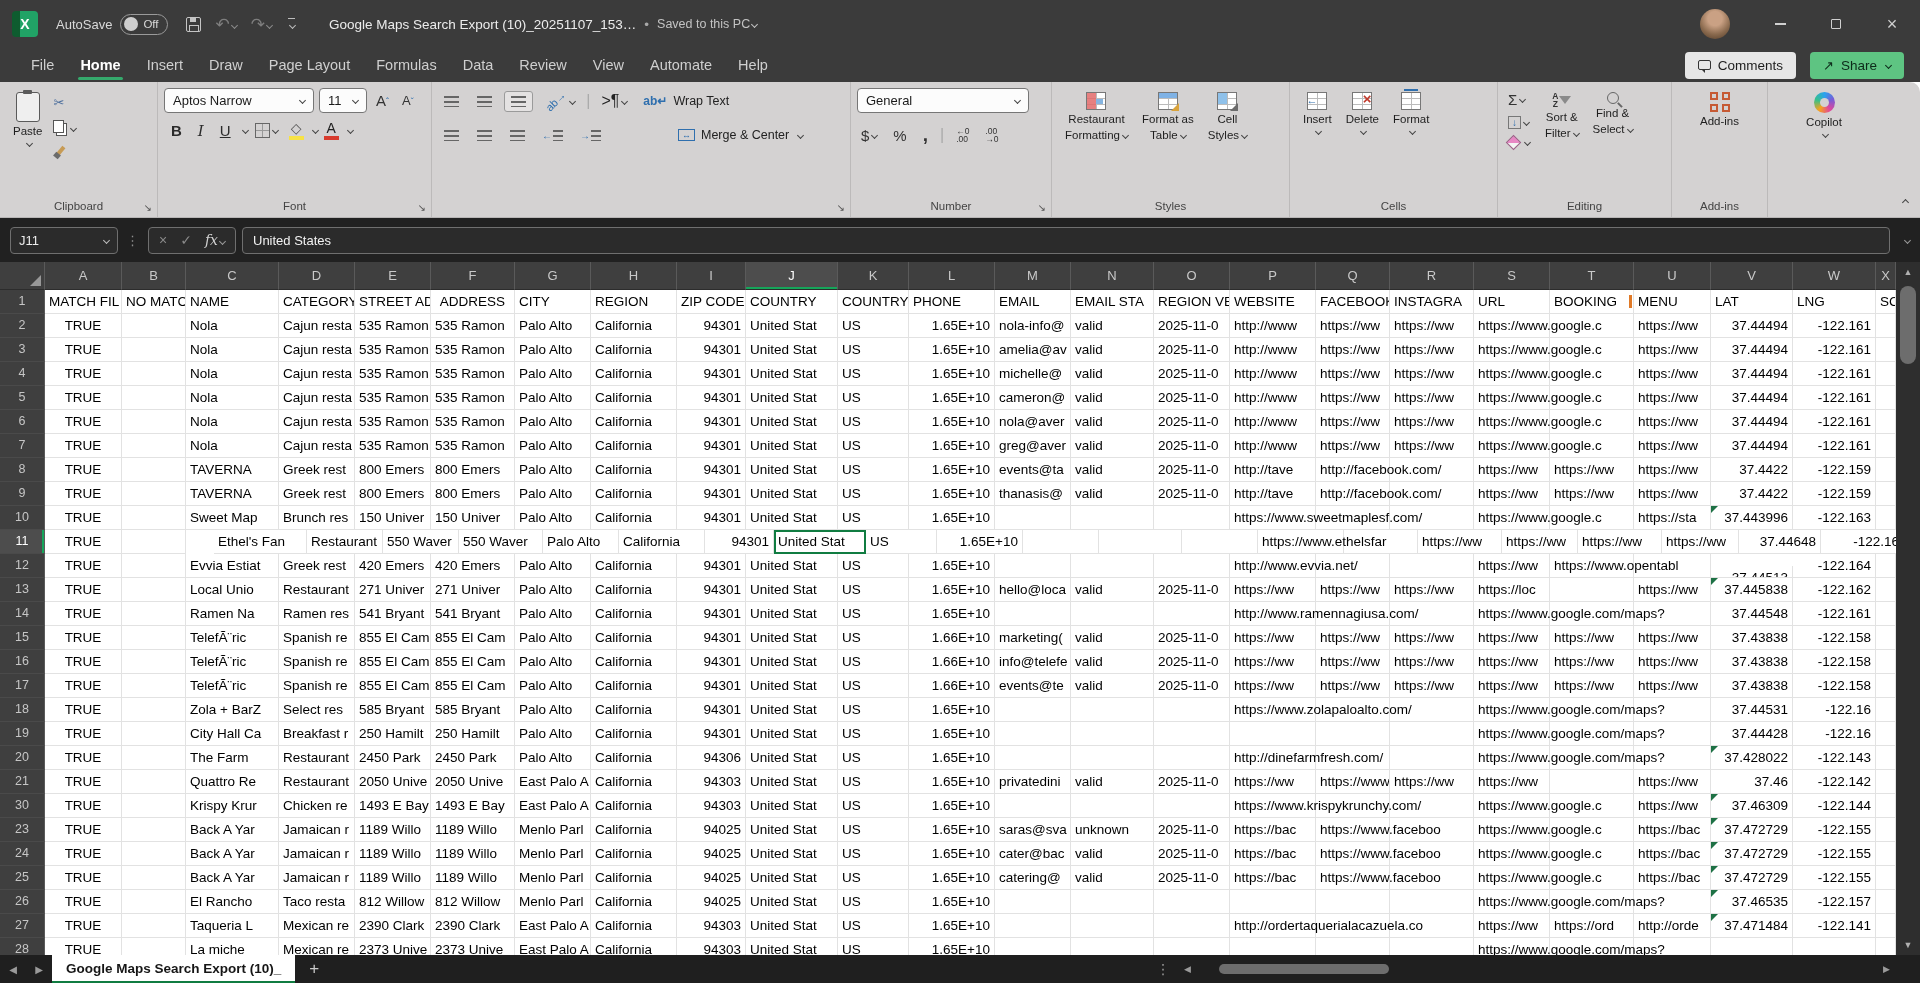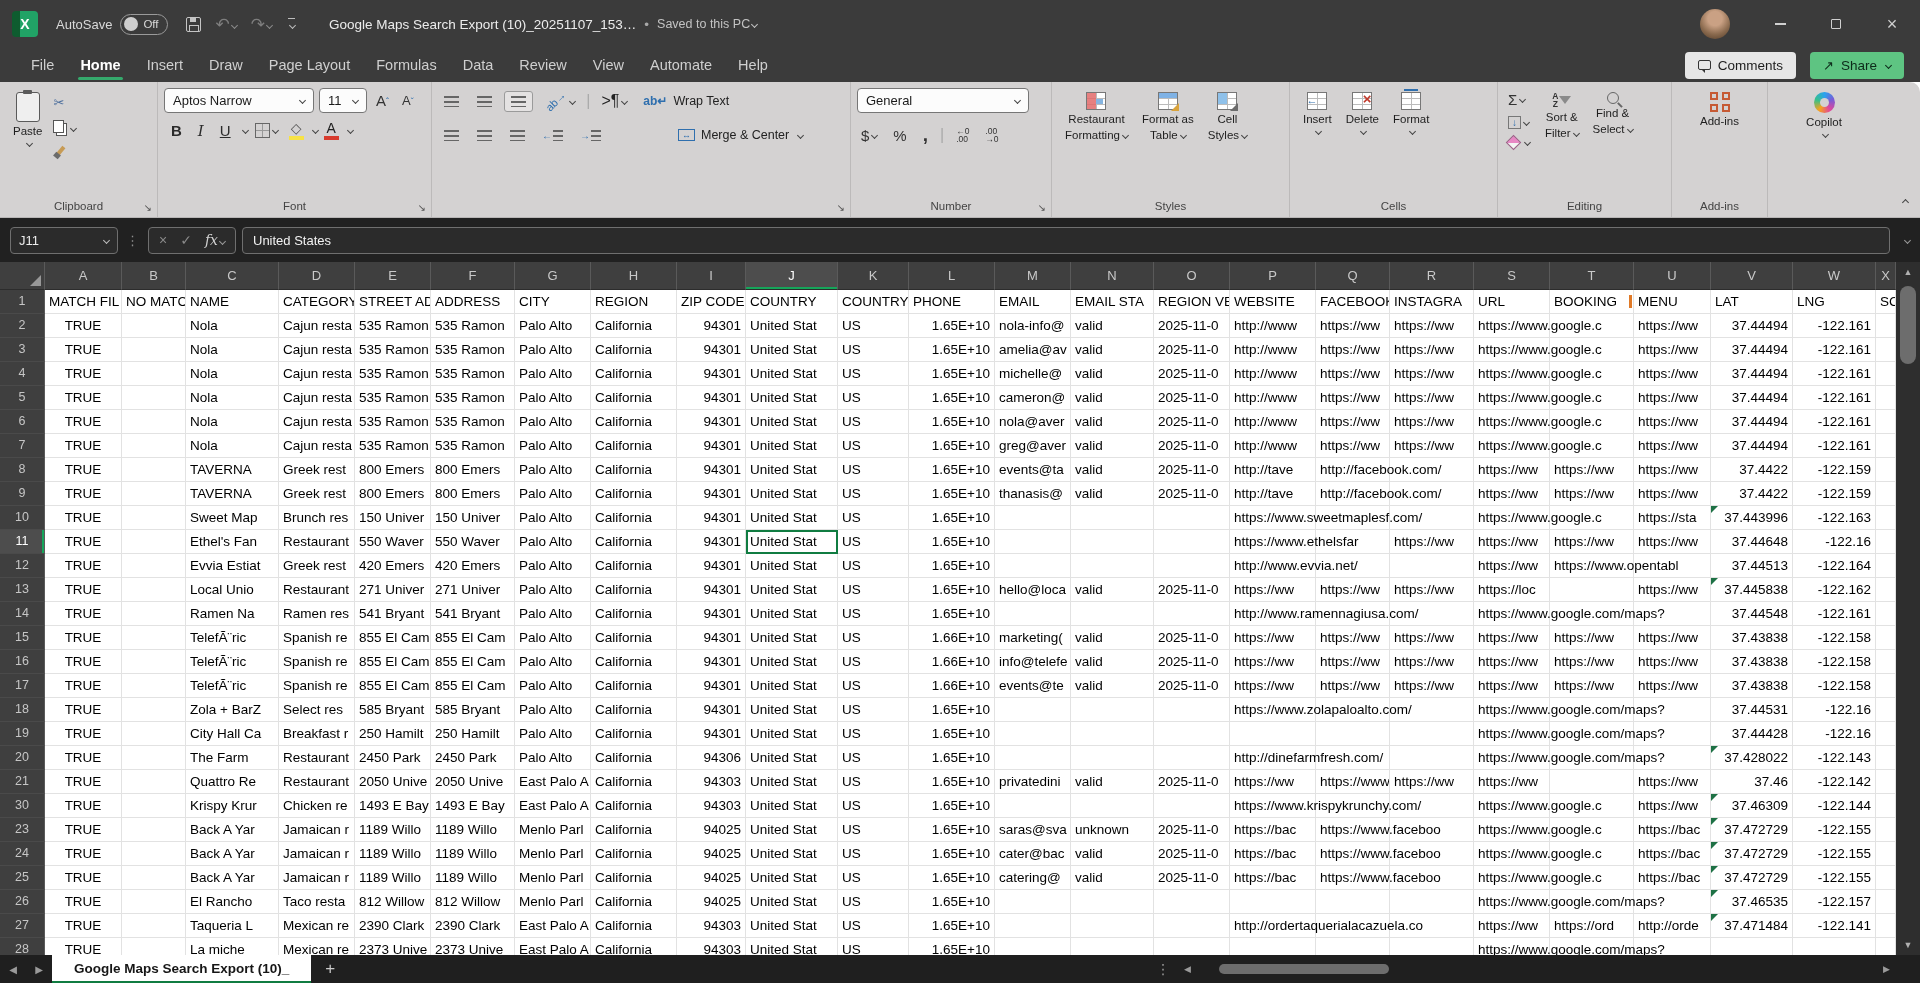--- a/index.html
+++ b/index.html
@@ -147,21 +147,21 @@
   .cell.active-cell { outline:2px solid #107c41; outline-offset:-2px; z-index:4; }
   .orange-tick { position:absolute; right:1px; top:5px; width:3px; height:13px; background:#e07a28; }
   .vscroll { width:24px; background:#2e2e2e; position:relative; flex:none; }
   .vscroll .arr { width:100%; height:20px; display:flex; align-items:center; justify-content:center; color:#b0b0b0; font-size:9px; }
   .vscroll .thumb { position:absolute; left:4px; right:4px; top:24px; height:78px; background:#6d6d6d; border-radius:8px; }
   .vscroll .arr.down { position:absolute; bottom:0; }
 
   
   .tabbar { height:28px; background:#1f1f1f; display:flex; align-items:center; color:#bdbdbd; }
   .nav-arr { width:26px; text-align:center; font-size:10px; color:#9a9a9a; }
-  .sheet-tab { background:#ffffff; color:#161616; height:100%; display:flex; align-items:center; padding:0 22px; font-size:13.5px; font-weight:bold; border-bottom:2px solid #107c41; white-space:nowrap; }
+  .sheet-tab { background:#ffffff; color:#161616; height:100%; display:flex; align-items:center; padding:0 14px; font-size:13.5px; font-weight:bold; border-bottom:2px solid #107c41; white-space:nowrap; }
   .add-sheet { margin-left:14px; font-size:17px; color:#c9c9c9; }
   .tab-spacer { flex:1; }
   .kebab { font-size:14px; color:#9a9a9a; margin-right:14px; }
   .hscroll { width:706px; height:14px; display:flex; align-items:center; margin-right:30px; gap:4px; }
   .hscroll .harr { color:#9a9a9a; font-size:9px; }
   .hscroll .track { flex:1; height:12px; position:relative; }
   .hscroll .hthumb { position:absolute; left:24px; top:1px; width:170px; height:10px; background:#6d6d6d; border-radius:6px; }
 </style>
 </head>
 <body>
@@ -526,21 +526,21 @@
         <div class="col-h" style="width: 20px;">X</div>
       </div>
     <div class="rows">
         <div class="grow">
           <div class="rn">1</div>
           <div class="cell" style="width: 77px;">MATCH FIL</div>
           <div class="cell" style="width: 64px;">NO MATCH</div>
           <div class="cell" style="width: 93px;">NAME</div>
           <div class="cell" style="width: 76px;">CATEGORY</div>
           <div class="cell" style="width: 76px;">STREET AD</div>
-          <div class="cell" style="width: 84px;">ADDRESS</div>
+          <div class="cell" style="width: 84px; text-align: center;">ADDRESS</div>
           <div class="cell" style="width: 76px;">CITY</div>
           <div class="cell" style="width: 86px;">REGION</div>
           <div class="cell" style="width: 69px;">ZIP CODE</div>
           <div class="cell" style="width: 92px;">COUNTRY</div>
           <div class="cell" style="width: 71px;">COUNTRY</div>
           <div class="cell" style="width: 86px;">PHONE</div>
           <div class="cell" style="width: 76px;">EMAIL</div>
           <div class="cell" style="width: 83px;">EMAIL STA</div>
           <div class="cell" style="width: 76px;">REGION VER</div>
           <div class="cell" style="width: 86px;">WEBSITE</div>
@@ -793,21 +793,21 @@
           <div class="cell" style="width: 84px;"></div>
           <div class="cell" style="width: 77px;">https://sta</div>
           <div class="cell num flag" style="width: 82px;">37.443996</div>
           <div class="cell num spill" style="width: 83px;">-122.163</div>
           <div class="cell" style="width: 20px;"></div>
         </div>
         <div class="grow">
           <div class="rn hl">11</div>
           <div class="cell ctr spill" style="width: 77px;">TRUE</div>
           <div class="cell" style="width: 64px;"></div>
-          <div class="cell" style="width: 93px;">Ethel's Fan</div>
+          <div class="cell" style="width: 93px; margin-left: 28px;">Ethel's Fan</div>
           <div class="cell" style="width: 76px;">Restaurant</div>
           <div class="cell" style="width: 76px;">550 Waver</div>
           <div class="cell" style="width: 84px;">550 Waver</div>
           <div class="cell" style="width: 76px;">Palo Alto</div>
           <div class="cell" style="width: 86px;">California</div>
           <div class="cell num" style="width: 69px;">94301</div>
           <div class="cell active-cell" style="width: 92px;">United Stat</div>
           <div class="cell" style="width: 71px;">US</div>
           <div class="cell num spill" style="width: 86px;">1.65E+10</div>
           <div class="cell" style="width: 76px;"></div>
@@ -839,21 +839,21 @@
           <div class="cell num spill" style="width: 86px;">1.65E+10</div>
           <div class="cell" style="width: 76px;"></div>
           <div class="cell" style="width: 83px;"></div>
           <div class="cell" style="width: 76px;"></div>
           <div class="cell spill" style="width: 86px;">http://www.evvia.net/</div>
           <div class="cell" style="width: 74px;"></div>
           <div class="cell" style="width: 84px;"></div>
           <div class="cell" style="width: 76px;">https://ww</div>
           <div class="cell spill" style="width: 84px;">https://www.opentabl</div>
           <div class="cell" style="width: 77px;"></div>
-          <div class="cell num" style="width: 82px;">37.44513</div>
+          <div class="cell num" style="width: 82px; margin-top: 12px;">37.44513</div>
           <div class="cell num spill" style="width: 83px;">-122.164</div>
           <div class="cell" style="width: 20px;"></div>
         </div>
         <div class="grow">
           <div class="rn">13</div>
           <div class="cell ctr spill" style="width: 77px;">TRUE</div>
           <div class="cell" style="width: 64px;"></div>
           <div class="cell" style="width: 93px;">Local Unio</div>
           <div class="cell" style="width: 76px;">Restaurant</div>
           <div class="cell" style="width: 76px;">271 Univer</div>

